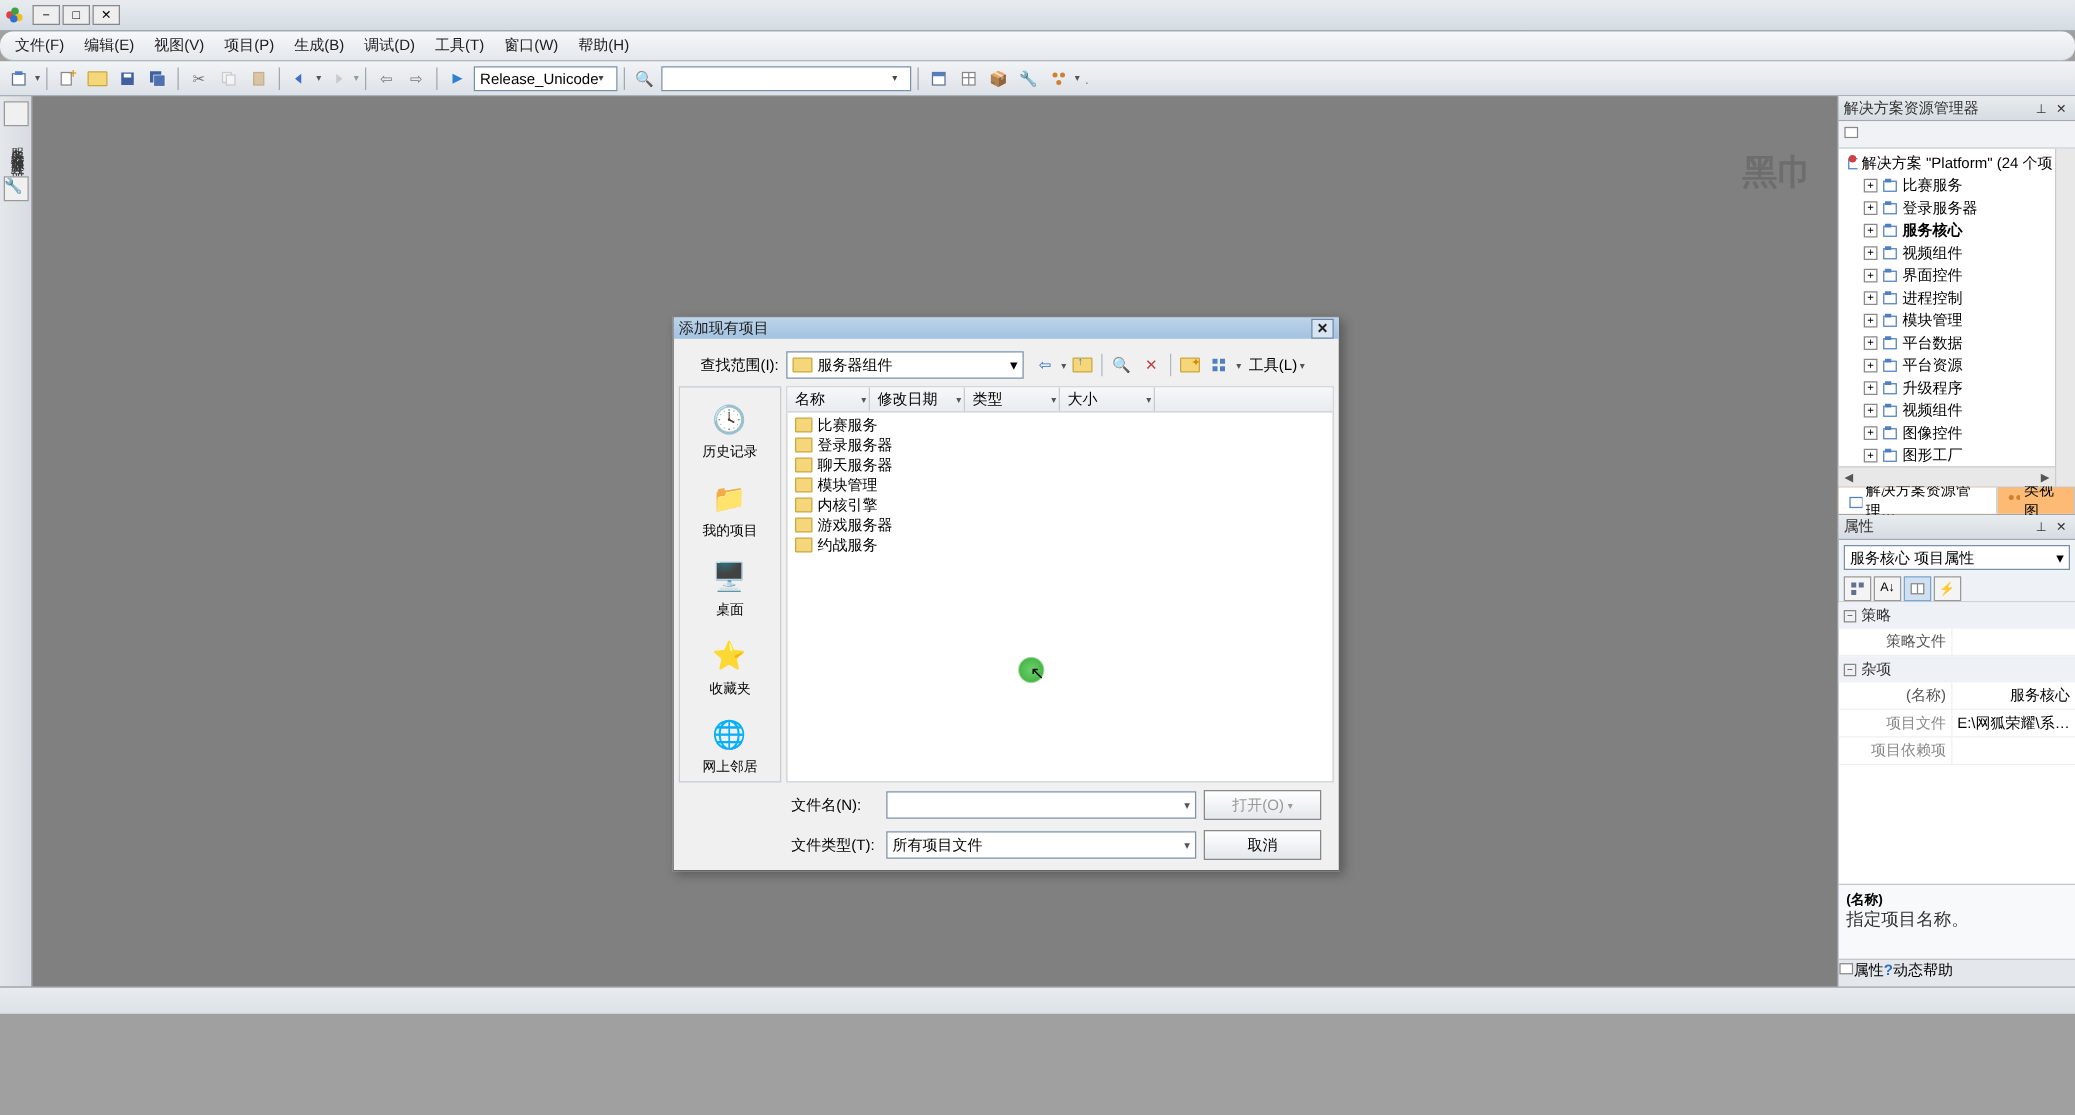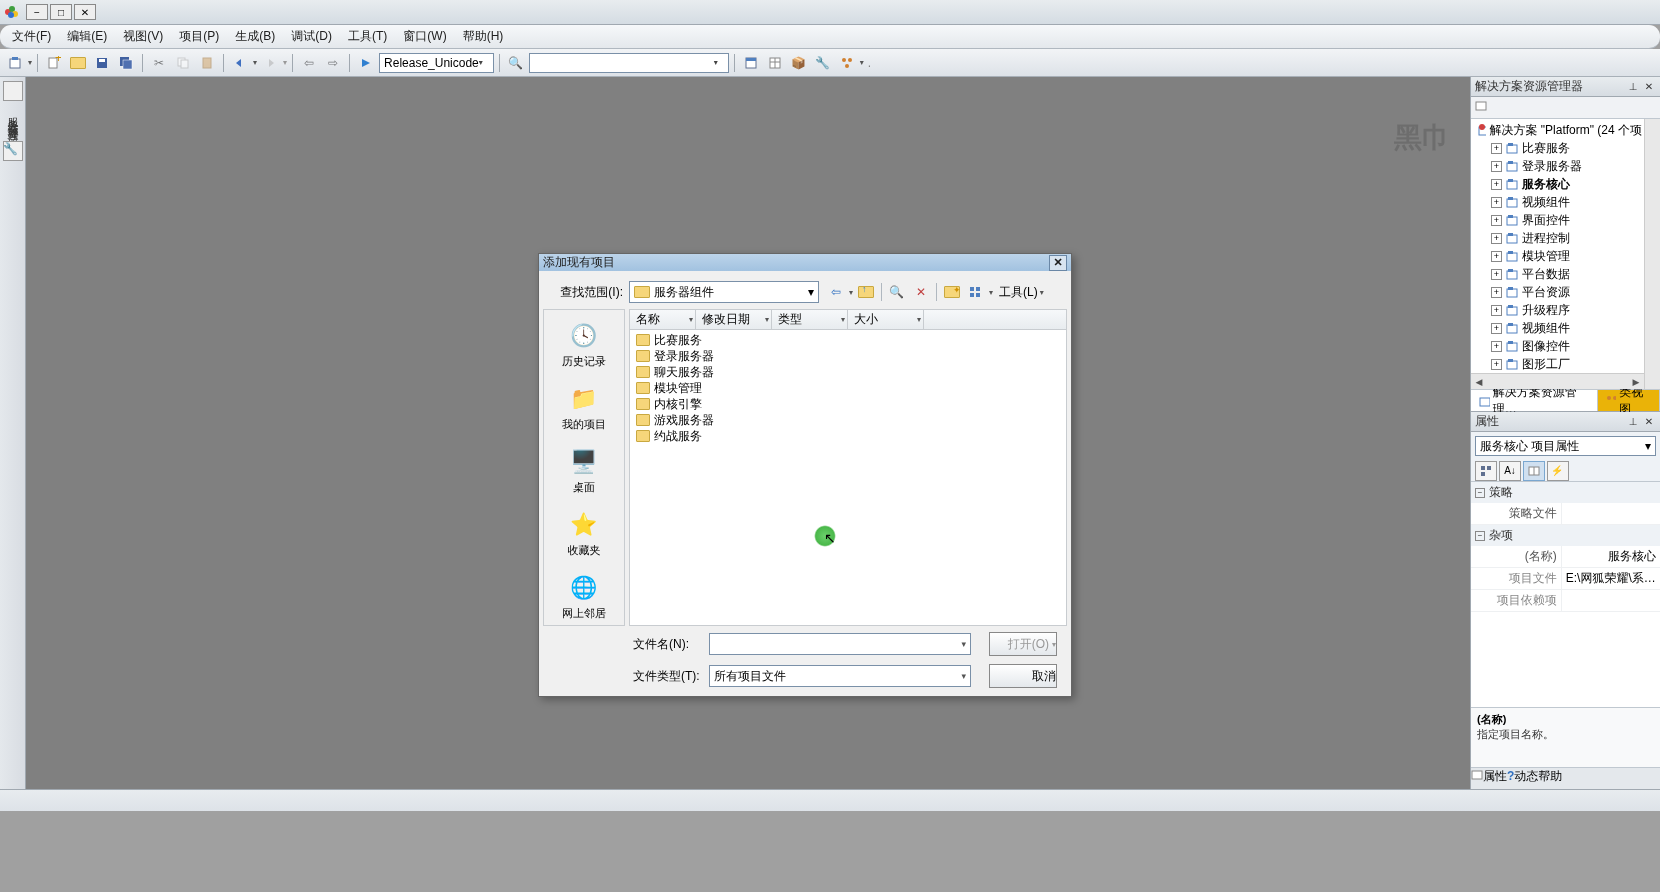--- a/index.html
+++ b/index.html
@@ -42,38 +42,38 @@
 .solution-tree { flex: 1; background: #fff; overflow: hidden; font-size: 12px; position:relative; }
 .tree-scroll { position:absolute; right:0; top:0; bottom:0; width:16px; background:#e8e8e8; border-left:1px solid #ccc; }
 .tree-hscroll { position:absolute; left:0; right:16px; bottom:0; height:16px; background:#e8e8e8; border-top:1px solid #ccc; display:flex; }
 .tree-hscroll .harrow { width:16px; height:100%; display:flex; align-items:center; justify-content:center; font-size:9px; color:#555; }
 .tree-body { position:absolute; left:0; top:0; right:16px; bottom:16px; overflow:hidden; padding:2px; }
 .tree-row { display: flex; align-items: center; height: 18px; padding-left: 4px; white-space: nowrap; }
 .tree-row .expander { width: 11px; height: 11px; border: 1px solid #888; font-size: 9px; line-height: 9px; text-align: center; margin-right: 3px; background:#fff; }
 .tree-row.child { padding-left: 18px; }
 .tree-row .label { color: #000; }
 .tree-row .label.bold { font-weight: bold; }
-.solution-tabs { height: 22px; background: #eab308; border-top:1px solid #c0c8d0; display: flex; }
+.solution-tabs { height: 22px; background: #fdba74; border-top:1px solid #c0c8d0; display: flex; }
 .solution-tabs .stab { padding: 3px 8px; border-right: 1px solid #c0c8d0; font-size:11px; display:flex; align-items:center; gap:3px; }
 .solution-tabs .stab.active { background:#fff; }
 
 .props-panel { flex: 1; display: flex; flex-direction: column; }
 .props-combo { margin: 4px; border: 1px solid #7a90a8; background: #fff; height: 20px; display: flex; align-items: center; padding: 0 4px; }
 .props-toolbar { height: 22px; display: flex; align-items: center; padding: 0 4px; gap: 2px; border-bottom:1px solid #c0c8d0; }
 .props-toolbar .pt-btn { width:22px; height:20px; border:1px solid #999; background:#f4f4f4; display:flex; align-items:center; justify-content:center; font-size:10px; }
 .props-grid { flex: 1; background: #fff; }
 .props-grid .cat { background: #eef2f6; padding: 2px 4px; font-size:11px; color:#333; display:flex; align-items:center; }
 .props-grid .cat .collapser { width:10px; height:10px; border:1px solid #888; font-size:8px; line-height:8px; text-align:center; margin-right:4px; }
 .props-grid .row { display: flex; border-bottom:1px solid #eef0f2; font-size:11px;text-align:right; }
 .props-grid .row .key { width: 48%; padding: 2px 4px 2px 16px; color:#555; border-right:1px solid #eef0f2; }
 .props-grid .row .val { flex: 1; padding: 2px 4px; color:#000; overflow:hidden; text-overflow:ellipsis; white-space:nowrap; }
 .props-grid .row.readonly .key { color:#888; }
 .props-desc { height: 60px; border-top: 1px solid #c0c8d0; padding: 4px 6px; background:#f8f9fa; }
 .props-desc .dname { font-weight: bold; font-size:11px; }
-.props-desc .ddesc { font-size:11px; color:#333; }
+.props-desc .ddesc { font-size:14px; color:#333; }
 .props-tabs { height: 22px; background: #e4e8ec; border-top:1px solid #c0c8d0; display:flex; }
 
 
 .statusbar { height: 22px; background: linear-gradient(#e8ecef, #dde2e8); border-top: 1px solid #a0a8b0; }
 
 
 .dialog { position: absolute; left: 512px; top: 176px; width: 534px; height: 444px; background: #f0f0f0; border: 1px solid #666; box-shadow: 3px 3px 8px rgba(0,0,0,0.3); display:flex; flex-direction:column; }
 .dialog-title { height: 22px; background: linear-gradient(#bcd4ea, #a2c2e0); display: flex; align-items: center; padding: 0 4px; color:#202020; font-size:12px; }
 .dialog-title .dt-text { flex:1; }
 .dialog-title .dt-close { width:18px; height:16px; border:1px solid #6a87a6; background:#d8e4f0; display:flex;align-items:center;justify-content:center; font-size:11px; font-weight:bold; }
@@ -99,21 +99,21 @@
 .file-list { flex:1; padding:2px; position:relative; }
 .file-list .frow { display:flex; align-items:center; height:16px; gap:4px; padding:0 4px; }
 .file-list .frow .ficon { width:14px; height:12px; background:#f6d67a; border:1px solid #c9a840; border-radius:1px; }
 .file-list .frow .fname { font-size:12px; }
 
 .dlg-bottom { padding:6px 4px 4px; display:flex; flex-direction:column; gap:8px; }
 .dlg-bottom .brow { display:flex; align-items:center; gap:6px; }
 .dlg-bottom .brow .blbl { width:70px; text-align:left; margin-left:86px; }
 .dlg-bottom .brow .bcombo { flex:1; max-width:262px; height:22px; border:1px solid #7a90a8; background:#fff; display:flex; align-items:center; padding:0 4px; }
 .dlg-bottom .brow .bcombo .dd { margin-left:auto; font-size:9px; color:#555; }
-.dlg-bottom .brow .bbtn { width:68px; height:24px; border:1px solid #888; background:linear-gradient(#fff,#e4e8ec); display:flex; align-items:center; justify-content:flex-end; margin-left:auto; margin-right:6px; }
+.dlg-bottom .brow .bbtn { width:94px; height:24px; border:1px solid #888; background:linear-gradient(#fff,#e4e8ec); display:flex; align-items:center; justify-content:center; margin-left:auto; margin-right:6px; }
 .dlg-bottom .brow .bbtn.disabled { color:#999; }
 
 
 .cursor-glow { position:absolute; left:760px; top:430px; width:22px; height:22px; border-radius:50%; background:radial-gradient(circle,#6cd06c 0%,#4ab84a 60%,transparent 70%); pointer-events:none; }
 .cursor-ptr { position:absolute; left:770px; top:438px; font-size:14px; pointer-events:none; }
 .folder-small { width:16px; height:12px; background:#f6d67a; border:1px solid #c9a840; border-radius:1px; display:inline-block; }
 
 
 .watermark { position:absolute; right:20px; top:42px; color:rgba(0,0,0,0.15); font-size:11px; font-weight:bold; text-align:center; pointer-events:none; letter-spacing:1px; }
 .watermark .wm-big { font-size:28px; letter-spacing:0; }

